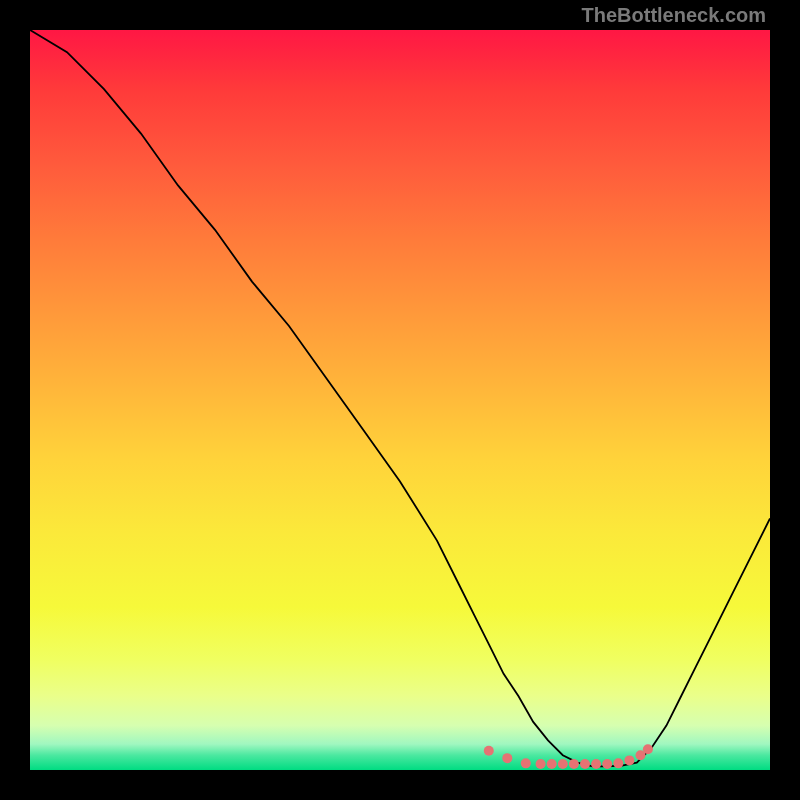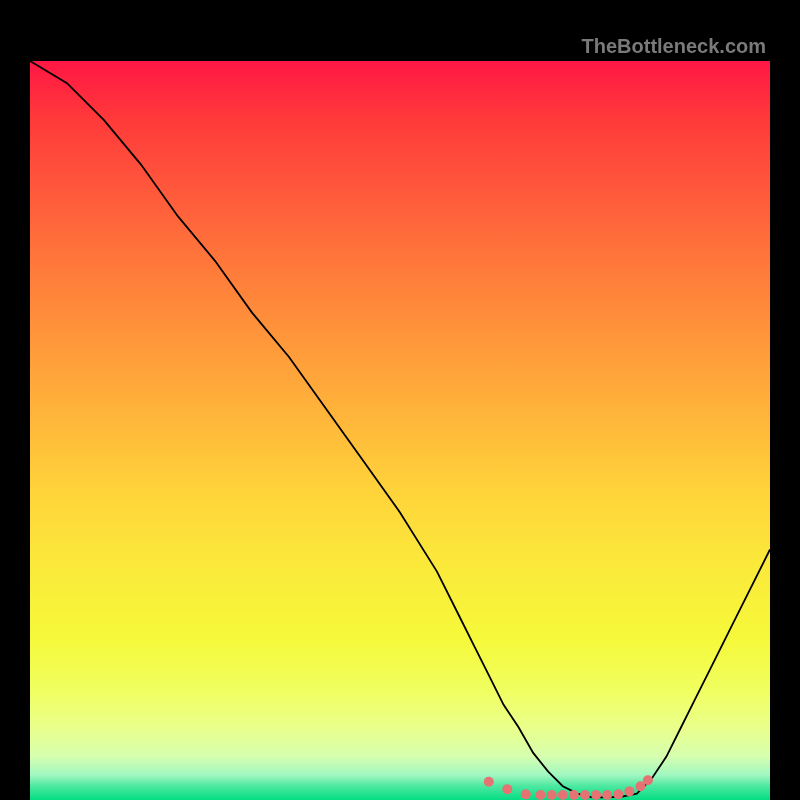--- a/index.html
+++ b/index.html
@@ -10,21 +10,20 @@
     background: #000000;
     overflow: hidden;
   }
   .frame {
     position: absolute;
     top: 0;
     left: 0;
     width: 800px;
     height: 700px;
     background: #000000;
-    margin-top: 31px;
   }
   .plot-area {
     position: absolute;
     left: 30px;
     top: 30px;
     width: 740px;
     height: 740px;
     background: linear-gradient(
       to bottom,
       #ff1744 0%,

